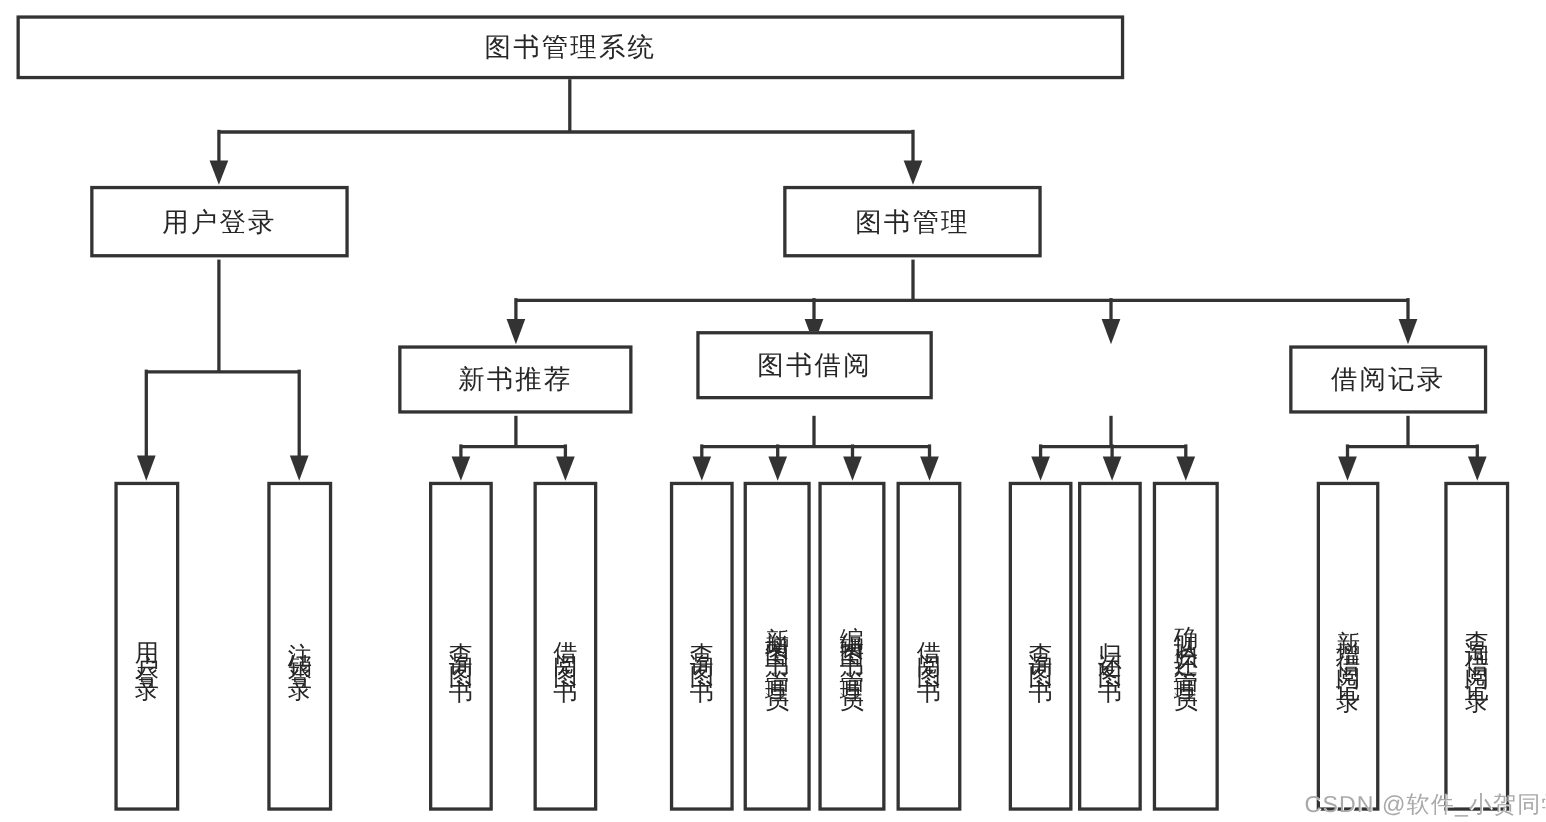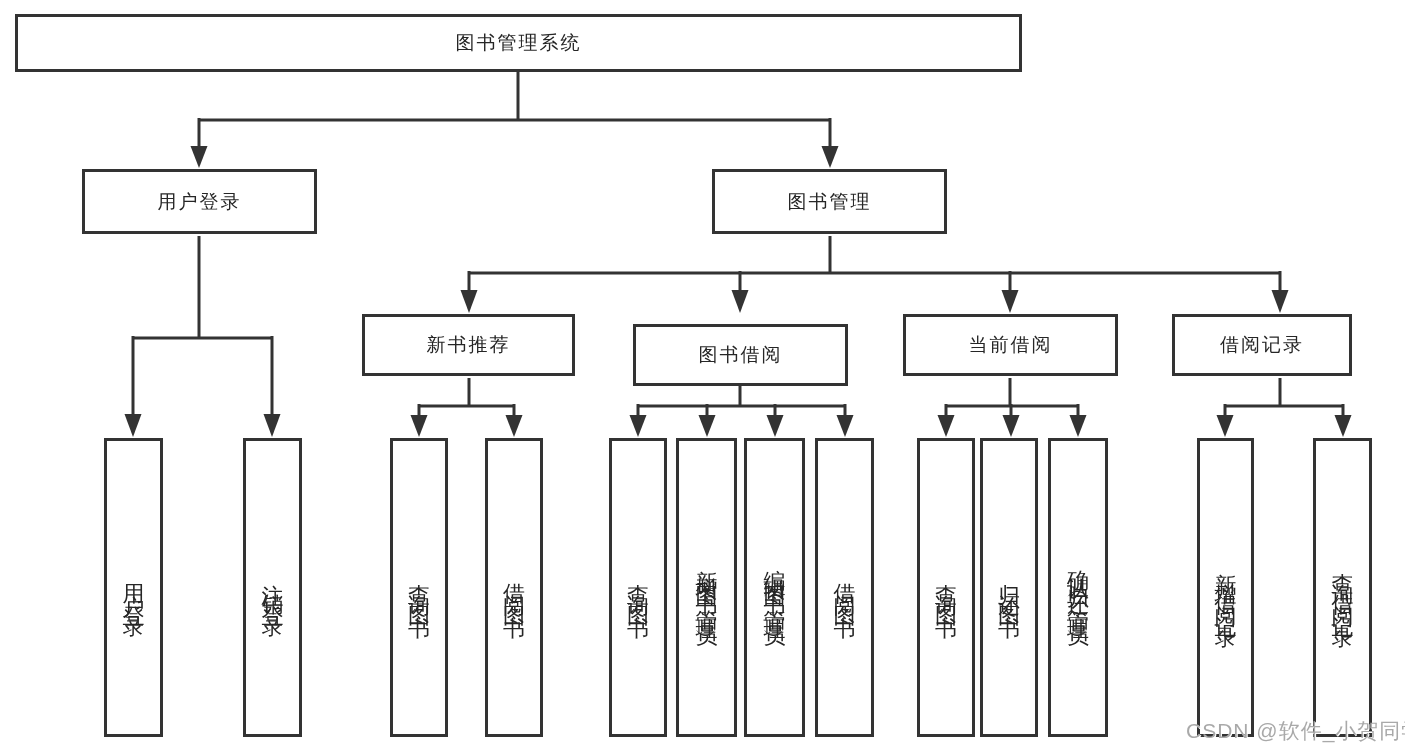--- a/index.html
+++ b/index.html
@@ -26,21 +26,21 @@
     background: #ffffff;
     border: 3px solid #333333;
     box-sizing: border-box;
     display: flex;
     align-items: center;
     justify-content: center;
     color: #262626;
     z-index: 2;
   }
   .hbox {
-    font-size: 19px;
+    font-size: 24px;
     letter-spacing: 2px;
   }
   .vtext {
     writing-mode: vertical-rl;
     text-orientation: mixed;
     white-space: nowrap;
     font-size: 22px;
     letter-spacing: 11px;
     color: #262626;
   }
@@ -133,22 +133,21 @@
       <polygon points="1334.5,415 1351.5,415 1343,437"></polygon>
     </g>
   </svg>
 
   <div class="node hbox" style="left:15px; top:14px; width:1007px; height:58px;">图书管理系统</div>
 
   <div class="node hbox" style="left:82px; top:169px; width:235px; height:65px;">用户登录</div>
   <div class="node hbox" style="left:712px; top:169px; width:235px; height:65px;">图书管理</div>
 
   <div class="node hbox" style="left:362px; top:314px; width:213px; height:62px;">新书推荐</div>
-  <div class="node hbox" style="left:633px; top:324px; width:215px; height:62px;">图书借阅</div>
-  <div class="node hbox" style="left:903px; top:314px; width:215px; height:62px;">当前借阅</div>
+  <div class="node hbox" style="left:633px; top:301px; width:215px; height:62px;">图书借阅</div>
   <div class="node hbox" style="left:1172px; top:314px; width:180px; height:62px;">借阅记录</div>
 
   <div class="node vbox" style="left:104px; top:438px; width:59px; height:299px;">
     <span class="vtext">用户登录</span>
   </div>
   <div class="node vbox" style="left:243px; top:438px; width:59px; height:299px;">
     <span class="vtext">注销登录</span>
   </div>
 
   <div class="node vbox" style="left:390px; top:438px; width:58px; height:299px;">

